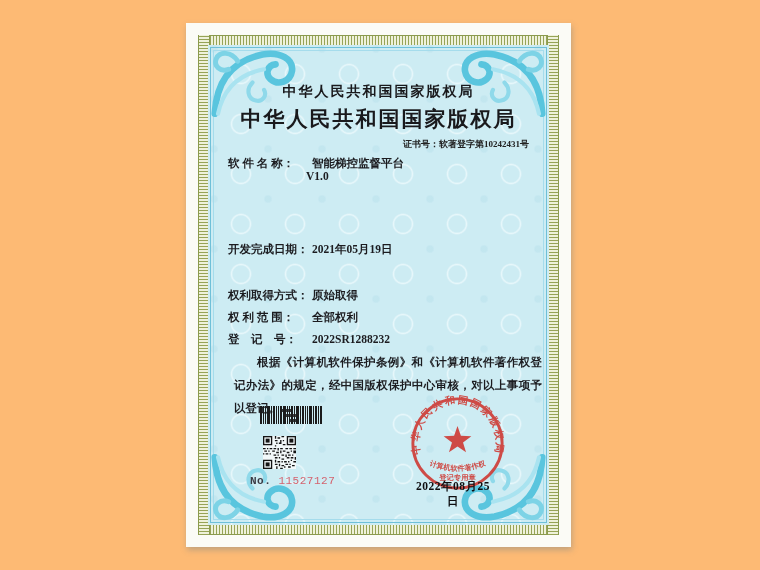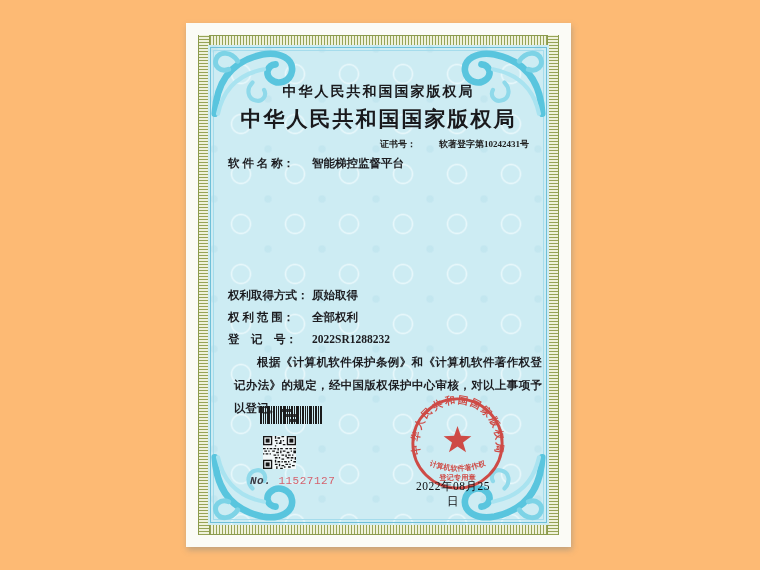--- a/index.html
+++ b/index.html
@@ -31,35 +31,35 @@
   .flourish{position:absolute;width:96px;height:74px;}
   .fl-tl{left:21px;top:20px;}
   .fl-tr{right:21px;top:20px;transform:scaleX(-1);}
   .fl-bl{left:21px;bottom:19px;transform:scaleY(-1);}
   .fl-br{right:21px;bottom:19px;transform:scale(-1,-1);}
   .abs{position:absolute;}
   .ctext{left:0;right:0;text-align:center;color:#19191c;}
   .issuer{top:60px;font-size:14px;font-weight:bold;letter-spacing:2px;}
   .title{top:82px;font-size:21px;font-weight:bold;letter-spacing:2px;}
   .certno{top:115px;right:42px;font-size:9px;font-weight:bold;color:#222;}
-  .certno .lbl{margin-right:23px;}
+  .certno .lbl{margin-right:0;}
   .row{left:42px;right:30px;font-size:11.5px;font-weight:bold;color:#1c1c20;white-space:nowrap;}
   .row .lbl{display:inline-block;width:76px;}
   .row .val{margin-left:8px;}
   .statement{left:48px;width:308px;top:328px;font-size:11.5px;font-weight:bold;color:#1c1c20;
              line-height:23px;text-indent:2em;text-align:justify;}
   .barcode{left:74px;top:383px;width:62px;height:18px;}
   .qr{left:77px;top:413px;width:33px;height:33px;}
   .serial{left:64px;top:452px;font-family:"Liberation Mono","DejaVu Sans Mono",monospace;
           font-size:11px;letter-spacing:.5px;}
-  .serial .no{color:#3a3a44;font-weight:bold;font-style:italic;}
+  .serial .no{color:#3a3a44;font-weight:bold;}
   .serial .num{color:#d4636e;}
   .seal{left:223px;top:372px;width:97px;height:97px;opacity:.9;z-index:2;}
   .issuedate{left:228px;top:456px;width:78px;text-align:center;font-size:11.5px;
-             font-weight:normal;color:#0e0e10;z-index:3;letter-spacing:.5px;}
+             font-weight:bold;color:#0e0e10;z-index:3;letter-spacing:.5px;}
 </style>
 </head>
 <body>
 
 <div class="screen">
   <div class="cert">
 
     <div class="band h t"></div>
     <div class="band h b"></div>
     <div class="band v l"></div>
@@ -103,20 +103,26 @@
     </svg>
 
     <div class="abs ctext issuer">中华人民共和国国家版权局</div>
     <div class="abs ctext title">中华人民共和国国家版权局</div>
     <div class="abs certno">
       <span class="lbl">证书号：</span><span>软著登字第10242431号</span>
     </div>
 
     <div class="abs row" style="top:133px">
       <span class="lbl">软 件 名 称：</span><span class="val">智能梯控监督平台</span>
+    </div>
+    <div class="abs row" style="top:147px;left:120px">
+      <span>V1.0</span>
+    </div>
+    <div class="abs row" style="top:219px">
+      <span class="lbl">开发完成日期：</span><span class="val">2021年05月19日</span>
     </div>
     <div class="abs row" style="top:287px">
       <span class="lbl">权 利 范 围：</span><span class="val">全部权利</span>
     </div>
     <div class="abs row" style="top:265px">
       <span class="lbl">权利取得方式：</span><span class="val">原始取得</span>
     </div>
     <div class="abs row" style="top:309px">
       <span class="lbl">登　记　号：</span><span class="val">2022SR1288232</span>
     </div>

